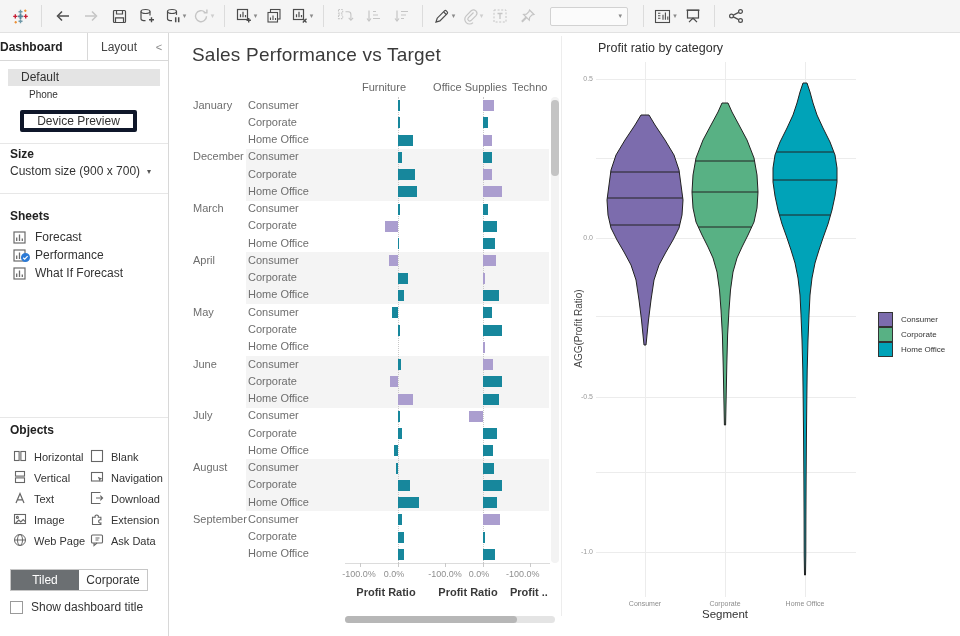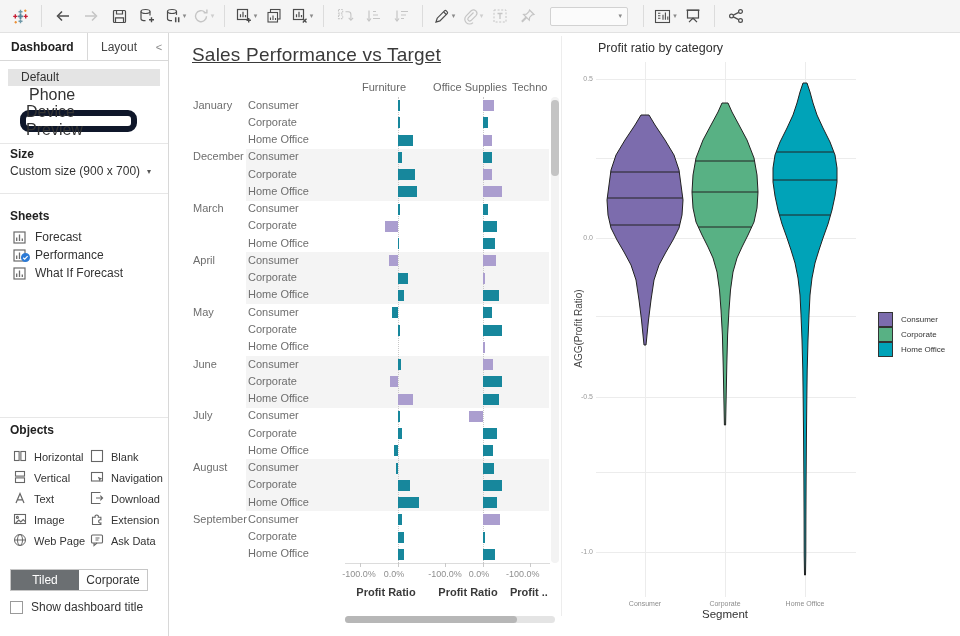--- a/index.html
+++ b/index.html
@@ -17,31 +17,31 @@
   .tb-item.disabled .tb-caret{color:#cecece;}
   .tb-sep{width:1px;height:22px;background:#dcdcdc;margin:0 7px;}
   .tb-combo{width:78px;height:19px;border:1px solid #d2d2d2;border-radius:2px;background:#fbfbfb;
             margin:0 8px;display:flex;align-items:center;justify-content:flex-end;padding-right:5px;
             box-sizing:border-box;}
   
   .sidebar{position:absolute;left:0;top:33px;width:169px;height:603px;background:#fff;
            border-right:1px solid #d8d8d8;box-sizing:border-box;z-index:20;}
   .sb-tabs{position:absolute;left:0;top:0;width:100%;height:28px;border-bottom:1px solid #d8d8d8;
            display:flex;font-size:12px;color:#222;box-sizing:border-box;}
-  .sb-tab-dash{width:88px;display:flex;align-items:center;padding-left:11px;font-weight:bold;
+  .sb-tab-dash{width:88px;display:flex;align-items:center;font-weight:bold;
                background:#fff;border-right:1px solid #d8d8d8;box-sizing:border-box;}
   .sb-tab-layout{flex:1;display:flex;align-items:center;justify-content:center;color:#444;}
   .sb-collapse{width:18px;display:flex;align-items:center;justify-content:center;color:#888;
                font-size:11px;}
   .sb-default{position:absolute;left:8px;right:8px;top:36px;height:17px;background:#e4e4e4;
               font-size:12px;color:#333;line-height:17px;padding-left:13px;}
-  .sb-phone{position:absolute;left:8px;right:8px;top:53px;height:17px;font-size:16px;color:#333;
+  .sb-phone{position:absolute;left:8px;right:8px;top:53px;height:17px;font-size:10px;color:#333;
             line-height:17px;padding-left:21px;}
-  .sb-preview-btn{position:absolute;left:20px;top:77px;width:117px;height:22px;border:6px solid #0f172a;
-            border-radius:9px;background:#fff;font-size:16px;color:#333;display:flex;
+  .sb-preview-btn{position:absolute;left:20px;top:77px;width:117px;height:22px;border:4px solid #0f172a;
+            border-radius:2px;background:#fff;font-size:12px;color:#333;display:flex;
             align-items:center;justify-content:center;box-sizing:border-box;}
   .sb-divider{position:absolute;left:0;width:168px;height:1px;background:#e7e7e7;}
   .sb-label{position:absolute;left:10px;font-size:12px;font-weight:bold;color:#222;}
   .sb-size-value{position:absolute;left:10px;top:131px;font-size:12px;color:#333;display:flex;
                  align-items:center;gap:7px;}
   .sb-size-caret{font-size:8px;color:#555;}
   .sb-sheets{position:absolute;left:0;top:195px;width:100%;}
   .sb-sheet{height:18px;display:flex;align-items:center;padding-left:13px;gap:9px;font-size:12px;
             color:#333;}
   .sb-sheet-ic{position:relative;width:13px;height:13px;}
@@ -55,21 +55,21 @@
   .sb-mode-tiled{flex:1;background:#6b6f72;color:#fff;font-size:12px;display:flex;
                  align-items:center;justify-content:center;}
   .sb-mode-float{flex:1;background:#fff;color:#333;font-size:12px;display:flex;
                  align-items:center;justify-content:center;}
   .sb-check{position:absolute;left:10px;top:567px;display:flex;align-items:flex-end;gap:8px;
             font-size:12px;color:#333;}
   .sb-checkbox{width:13px;height:13px;border:1px solid #9a9a9a;background:#fff;box-sizing:border-box;}
   
   .perf-clip{position:absolute;left:169px;top:33px;width:381px;height:603px;overflow:hidden;z-index:5;}
   .perf-off{position:absolute;left:-169px;top:-33px;width:960px;height:636px;}
-  .perf-title{position:absolute;left:192px;top:44px;font-size:19px;color:#3a3a3a;letter-spacing:.2px;text-decoration:underline;}
+  .perf-title{position:absolute;left:192px;top:44px;font-size:19px;color:#3a3a3a;letter-spacing:.2px;}
   .perf-header{position:absolute;top:81px;font-size:11px;color:#686868;text-align:center;
                white-space:nowrap;}
   .perf-axis{position:absolute;top:97px;height:466px;width:0;border-left:1px dotted #c8c8c8;}
   .perf-baseline{position:absolute;left:345px;top:563px;width:205px;height:1px;background:#dcdcdc;}
   .perf-tick{position:absolute;top:563px;width:1px;height:4px;background:#c9c9c9;}
   .perf-ticklabel{position:absolute;top:569px;font-size:9px;color:#8f8f8f;text-align:center;
                   white-space:nowrap;}
   .perf-axistitle{position:absolute;top:586px;font-size:11px;font-weight:bold;color:#3a3a3a;
                   text-align:center;white-space:nowrap;}
   .mlabel{position:absolute;left:193px;width:52px;font-size:11px;color:#6e6e6e;white-space:nowrap;}

